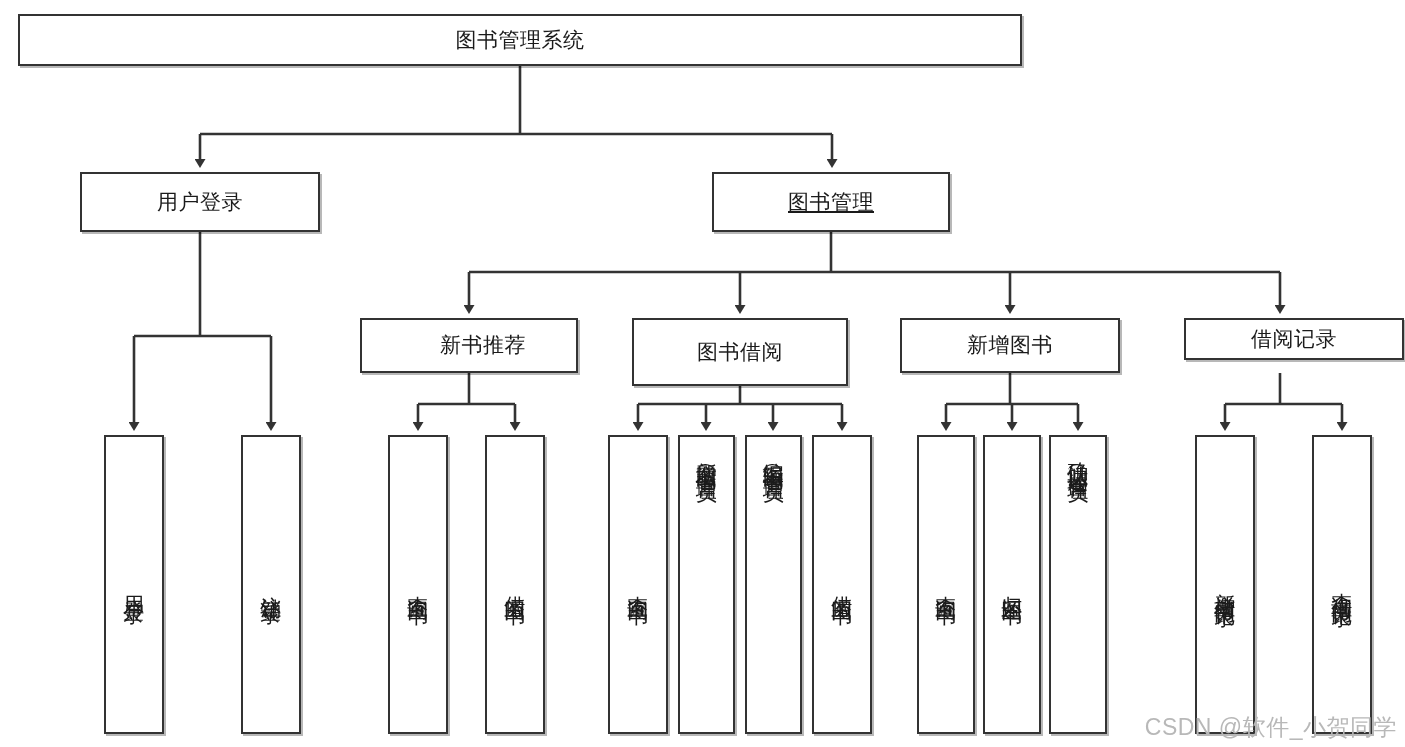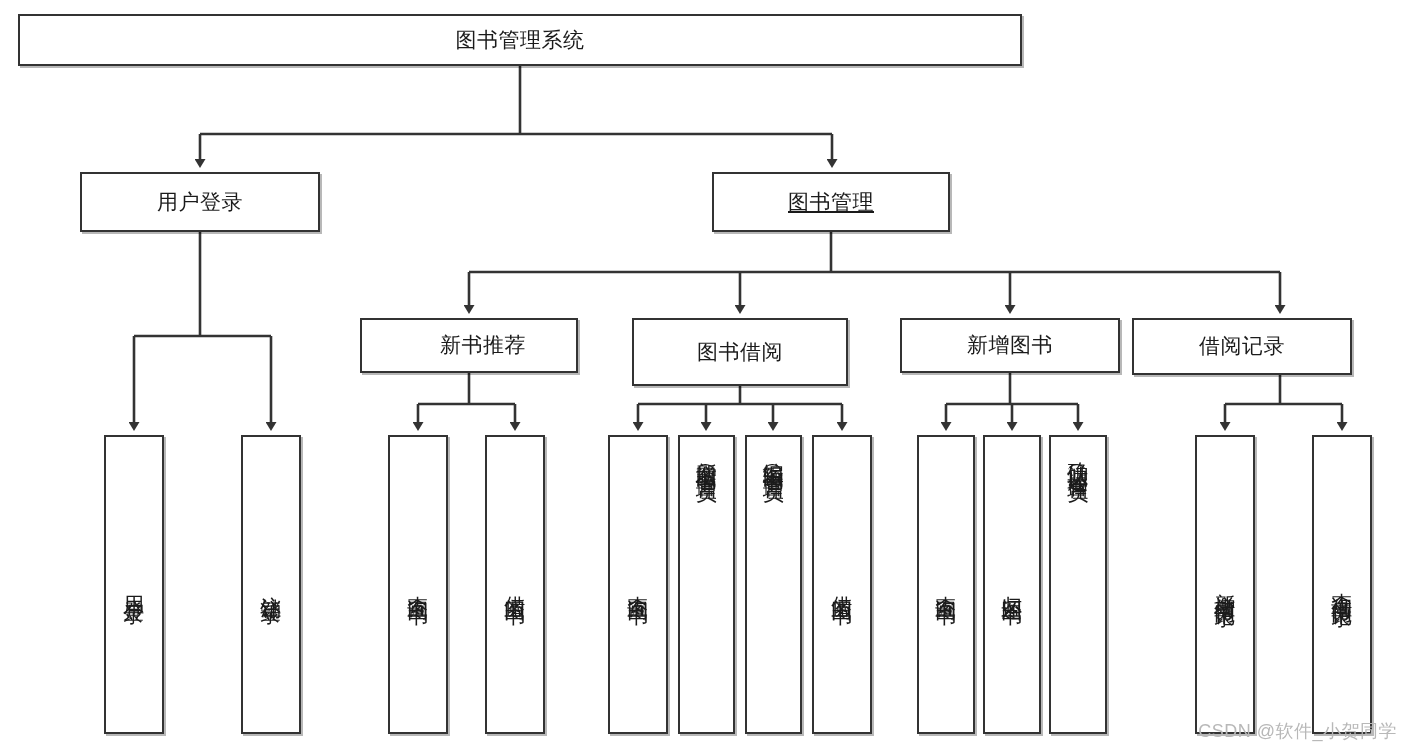--- a/index.html
+++ b/index.html
@@ -59,21 +59,21 @@
     white-space: nowrap;
   }
   .node.vert.centered {
     align-items: center;
     padding-top: 0;
   }
   #watermark {
     position: absolute;
     right: 8px;
     bottom: 4px;
-    font-size: 18px;
+    font-size: 23px;
     color: #b8b8b8;
     letter-spacing: 0.5px;
     z-index: 5;
     white-space: nowrap;
   }
 </style>
 </head>
 <body>
 
 <div id="canvas">
@@ -141,21 +141,21 @@
 
   <div class="node" id="n-l3-0" style="left: 360px; top: 318px; width: 218px; height: 55px; padding-left: 28px;">
     <span class="label">新书推荐</span>
   </div>
   <div class="node" id="n-l3-1" style="left: 632px; top: 318px; width: 216px; height: 68px;">
     <span class="label">图书借阅</span>
   </div>
   <div class="node" id="n-l3-2" style="left: 900px; top: 318px; width: 220px; height: 55px;">
     <span class="label">新增图书</span>
   </div>
-  <div class="node" id="n-l3-3" style="left: 1132px; top: 318px; width: 220px; height: 57px;">
+  <div class="node" id="n-l3-3" style="left: 1184px; top: 318px; width: 220px; height: 42px;">
     <span class="label">借阅记录</span>
   </div>
 
   <div class="node vert centered" id="n-lf-0" style="left: 104px; top: 435px; width: 60px; height: 299px;">
     <span class="label">用户登录</span>
   </div>
   <div class="node vert centered" id="n-lf-1" style="left: 241px; top: 435px; width: 60px; height: 299px;">
     <span class="label">注销登录</span>
   </div>
   <div class="node vert centered" id="n-lf-2" style="left: 388px; top: 435px; width: 60px; height: 299px;">

